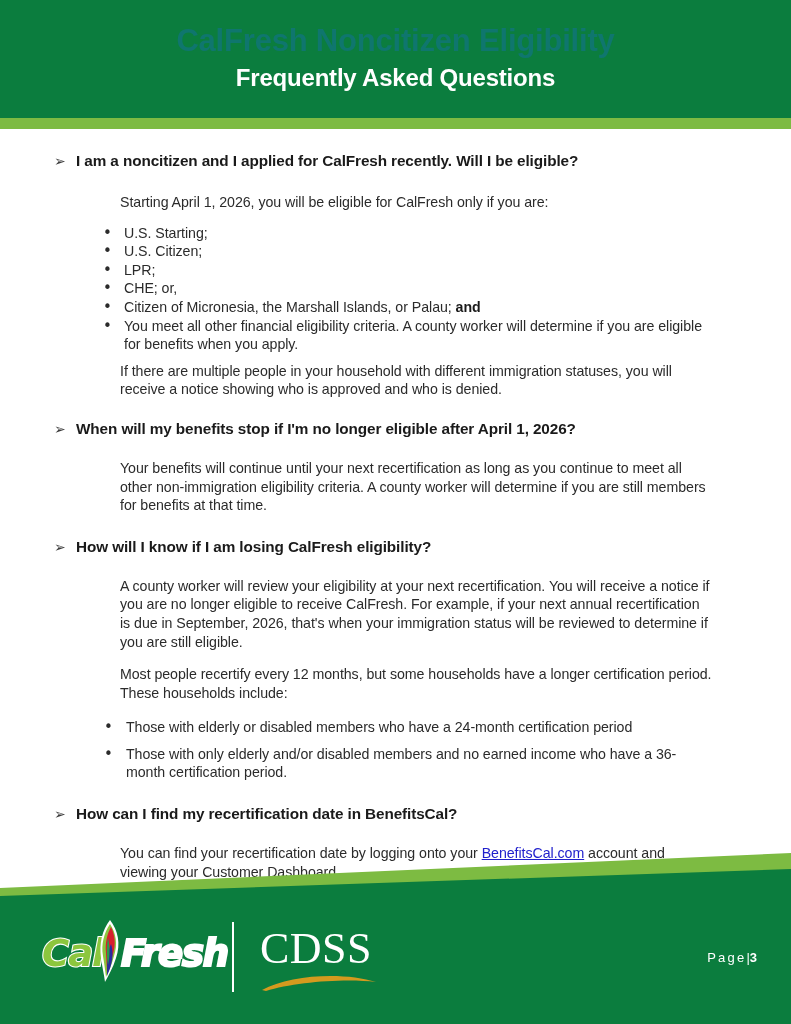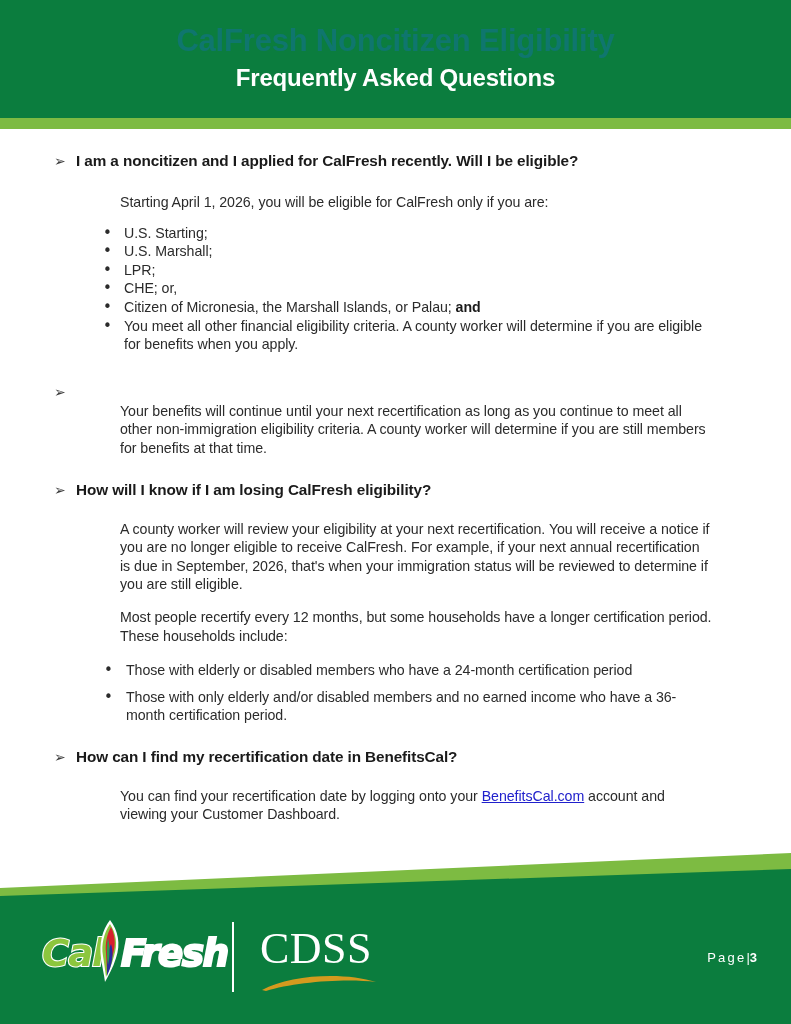--- a/index.html
+++ b/index.html
@@ -265,47 +265,49 @@
       <div class="sp-22"></div>
       <div class="para">Starting April 1, 2026, you will be eligible for CalFresh only if you are:</div>
       <div class="sp-12"></div>
       <ul class="bullets">
         <li>
           <span class="dot">•</span>
           <span>U.S. Starting;</span>
         </li>
         <li>
           <span class="dot">•</span>
-          <span>U.S. Marshall;</span>
+          <span>U.S. Citizen;</span>
         </li>
         <li>
           <span class="dot">•</span>
           <span>LPR;</span>
         </li>
         <li>
           <span class="dot">•</span>
           <span>CHE; or,</span>
         </li>
         <li>
           <span class="dot">•</span>
           <span>Citizen of Micronesia, the Marshall Islands, or Palau; </span><b class="inline-bold">and</b>
         </li>
         <li>
           <span class="dot">•</span>
           <span>You meet all other financial eligibility criteria. A county worker will determine if you are eligible for benefits when you apply.</span>
         </li>
       </ul>
       <div class="sp-8"></div>
+      <div class="para">If there are multiple people in your household with different immigration statuses, you will receive a notice showing who is approved and who is denied.</div>
     </div>
 
     <div class="sp-20"></div>
 
     <div class="qa-block">
       <div class="question">
         <span class="q-arrow">➢</span>
+        <span>When will my benefits stop if I'm no longer eligible after April 1, 2026?</span>
       </div>
       <div class="sp-20"></div>
       <div class="para">Your benefits will continue until your next recertification as long as you continue to meet all other non-immigration eligibility criteria. A county worker will determine if you are still members for benefits at that time.</div>
     </div>
 
     <div class="sp-22"></div>
 
     <div class="qa-block">
       <div class="question">
         <span class="q-arrow">➢</span>

